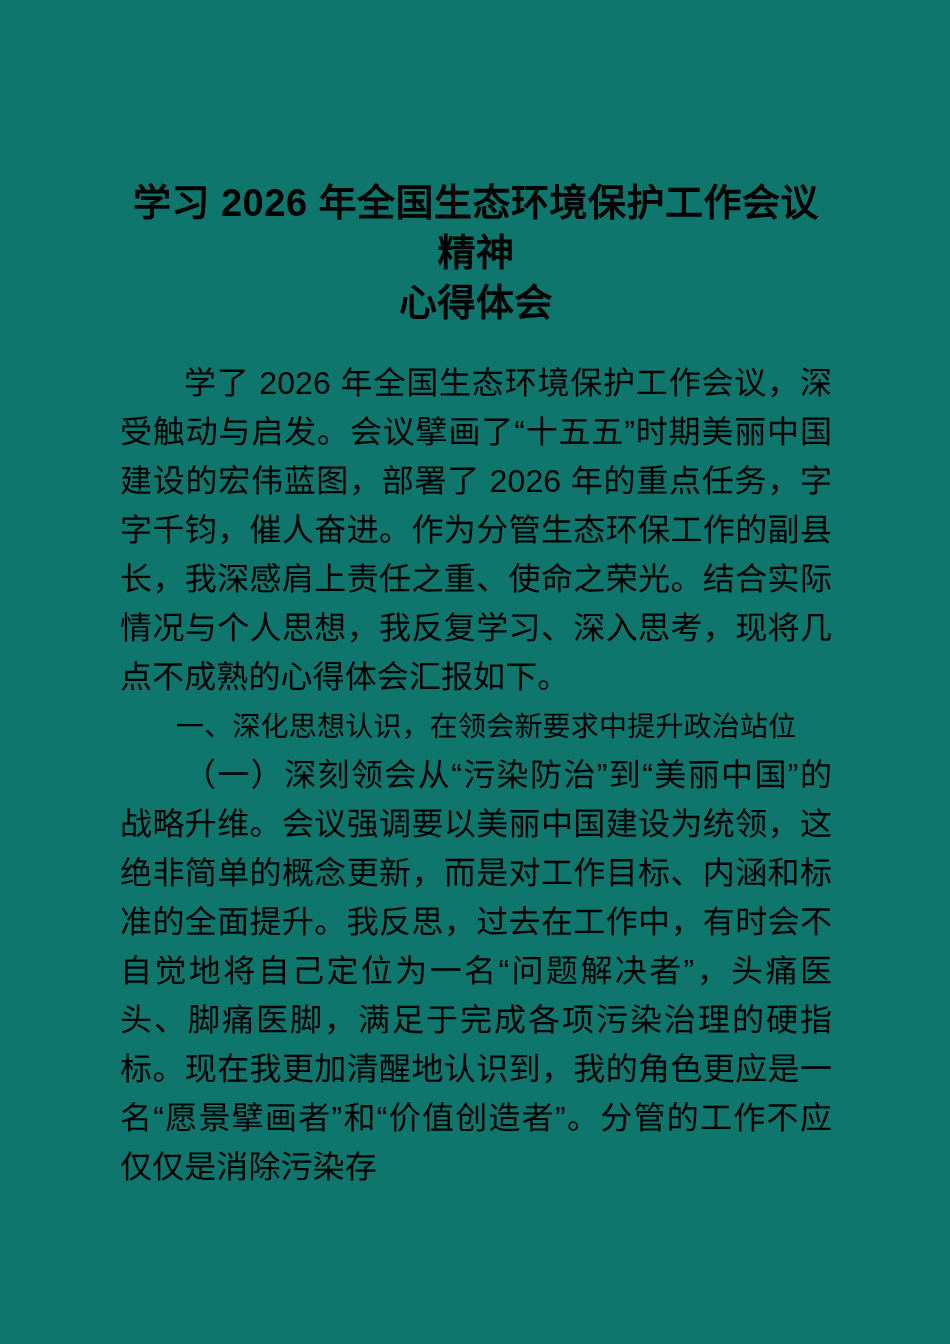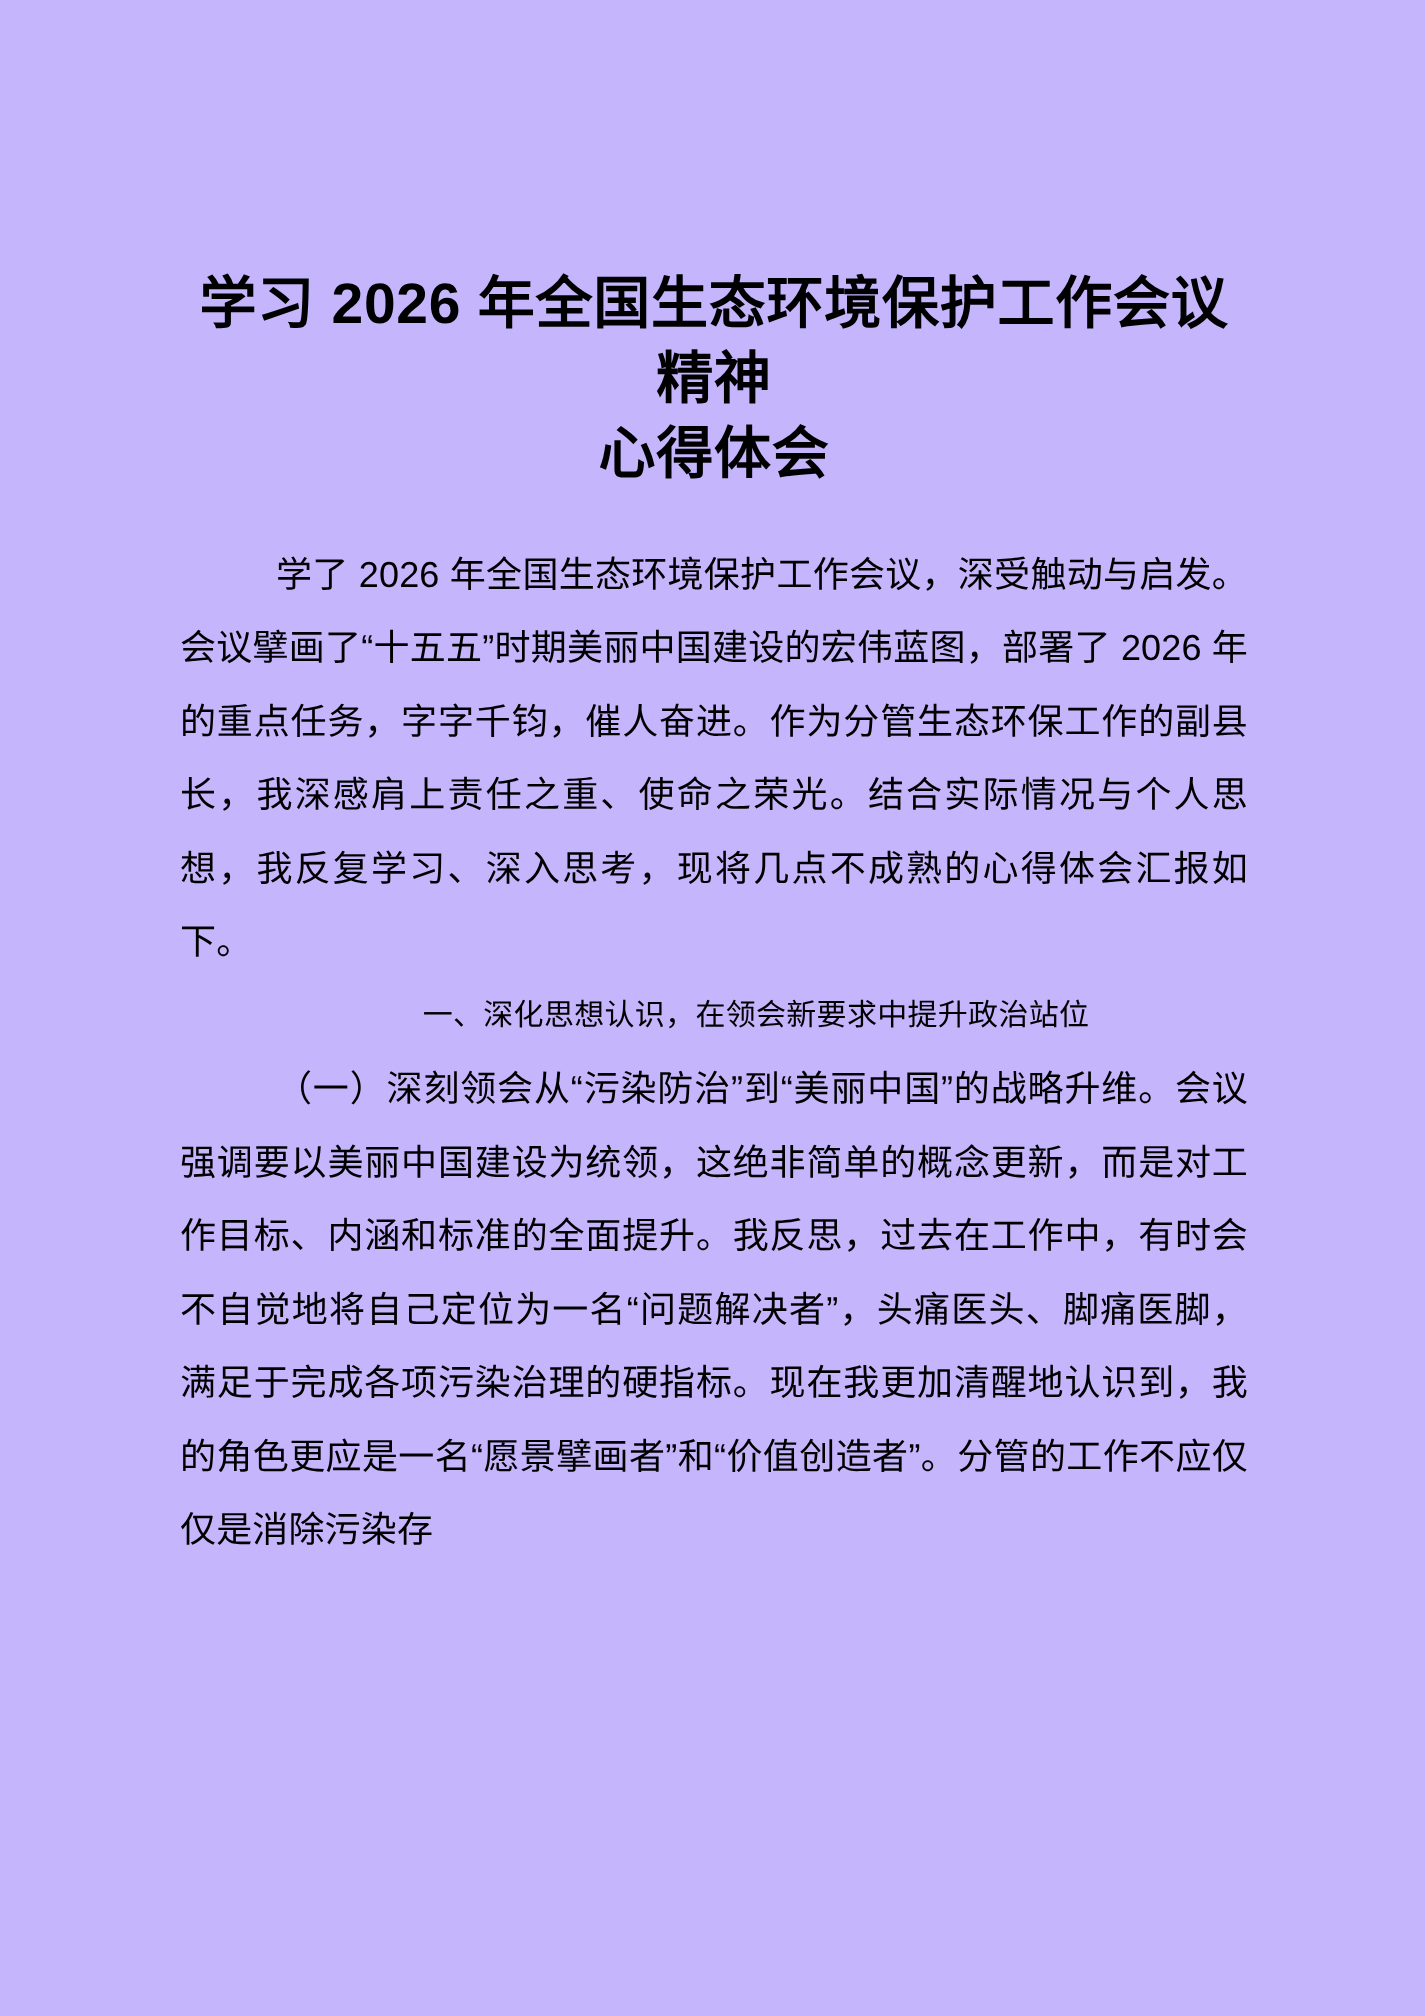--- a/index.html
+++ b/index.html
@@ -7,21 +7,21 @@
     margin: 0;
     padding: 0;
     background: #ffffff;
   }
 
   .page {
     position: relative;
     width: 950px;
     height: 1344px;
     margin: 0 auto;
-    background: #c4b5fd;
+    background: #0f766e;
     box-sizing: border-box;
     overflow: hidden;
   }
 
   .doc-body {
     position: absolute;
     left: 120px;
     top: 0;
     width: 712px;
   }
@@ -34,34 +34,34 @@
     color: #000000;
     text-align: center;
     letter-spacing: 0.5px;
     margin: 0;
     padding-top: 178px;
     white-space: pre-line;
   }
 
   .section-heading {
     font-family: "Liberation Sans", "DejaVu Sans", sans-serif;
-    font-size: 20px;
+    font-size: 28px;
     line-height: 49px;
     font-weight: 400;
     color: #000000;
     text-indent: 56px;
-    text-align: center;
+    text-align: left;
     letter-spacing: 0.2px;
     margin: 0;
     word-break: break-all;
   }
 
   .para {
     font-family: "Liberation Sans", "DejaVu Sans", sans-serif;
-    font-size: 24px;
+    font-size: 32px;
     line-height: 49px;
     font-weight: 400;
     color: #000000;
     text-indent: 64px;
     text-align: justify;
     text-align-last: left;
     letter-spacing: 0.1px;
     margin: 0;
     word-break: break-all;
   }

